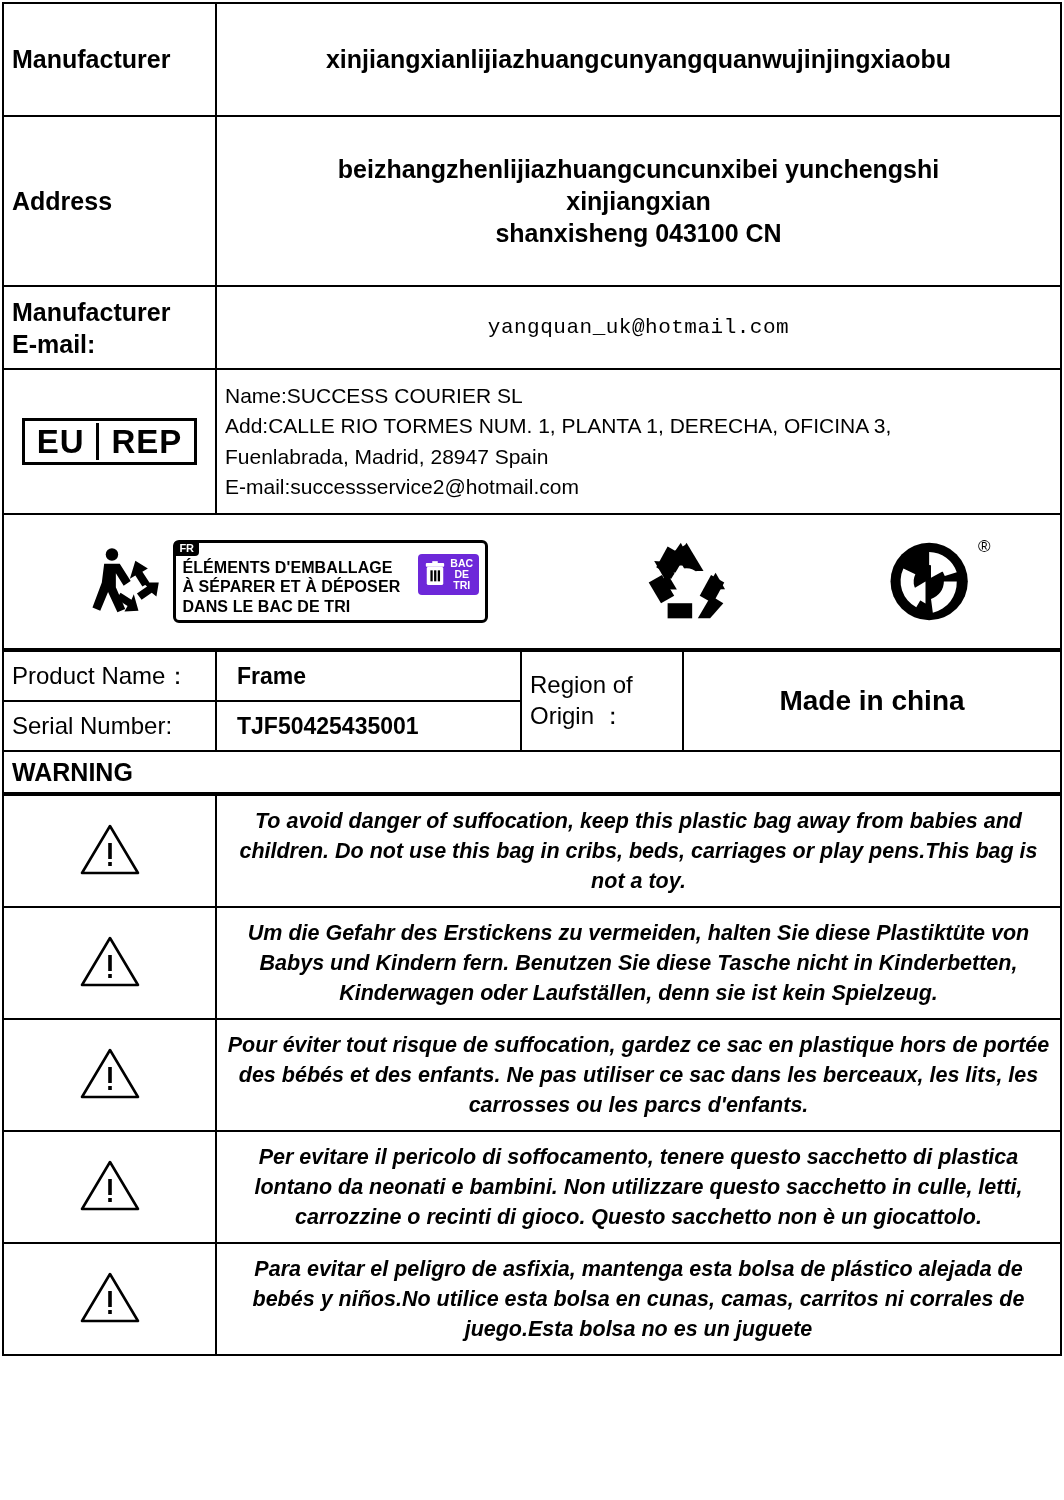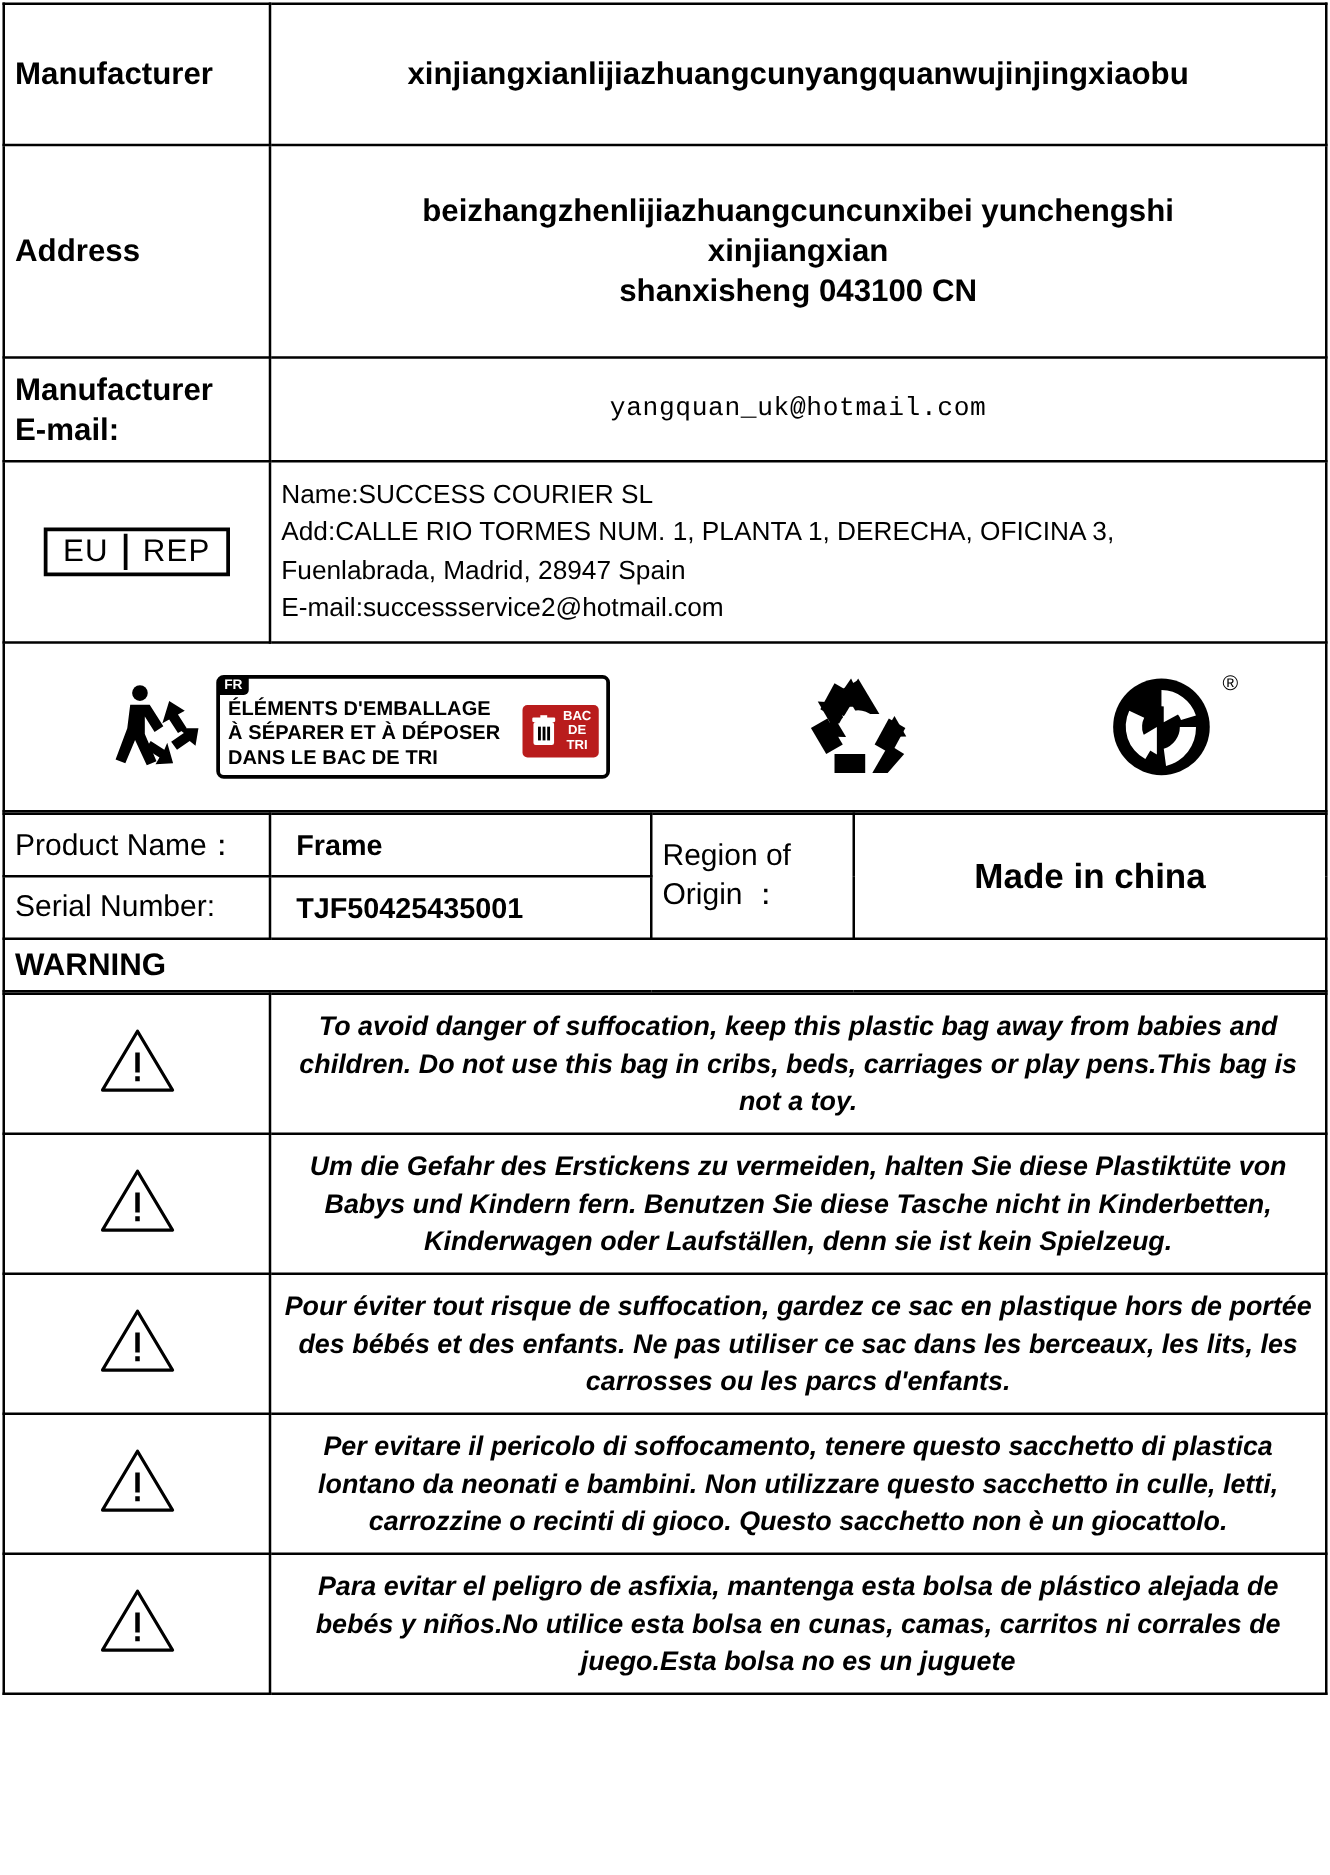--- a/index.html
+++ b/index.html
@@ -56,22 +56,22 @@
     text-align: center;
   }
   .eurep-box {
     display: inline-block;
     border: 3px solid #000;
     padding: 2px 0;
     line-height: 1;
   }
   .eurep-box span {
     display: inline-block;
-    font-size: 25px;
-    font-weight: normal;
+    font-size: 33px;
+    font-weight: bold;
     font-family: "Liberation Sans", sans-serif;
     padding: 2px 12px;
     letter-spacing: 1px;
   }
   .eurep-box span.first {
     border-right: 3px solid #000;
   }
   .rep-text {
     font-size: 21px;
     line-height: 1.45;
@@ -97,21 +97,21 @@
   .triman-group {
     display: flex;
     align-items: center;
     gap: 8px;
   }
   .fr-box {
     border: 3px solid #000;
     border-radius: 6px;
     padding: 3px 6px 4px 6px;
     display: flex;
-    align-items: center;
+    align-items: flex-start;
     gap: 18px;
     background: #fff;
     position: relative;
   }
   .fr-tag {
     position: absolute;
     top: -2px;
     left: -2px;
     background: #000;
     color: #fff;
@@ -121,21 +121,21 @@
     border-radius: 4px 0 4px 0;
   }
   .fr-lines {
     font-size: 16px;
     font-weight: bold;
     line-height: 1.22;
     padding-top: 12px;
     letter-spacing: 0.1px;
   }
   .bac-box {
-    background: #b91c1c;
+    background: #6d28d9;
     color: #fff;
     display: flex;
     align-items: center;
     gap: 4px;
     padding: 4px 6px;
     border-radius: 4px;
     margin-top: 8px;
   }
   .bac-text {
     font-size: 10.5px;

